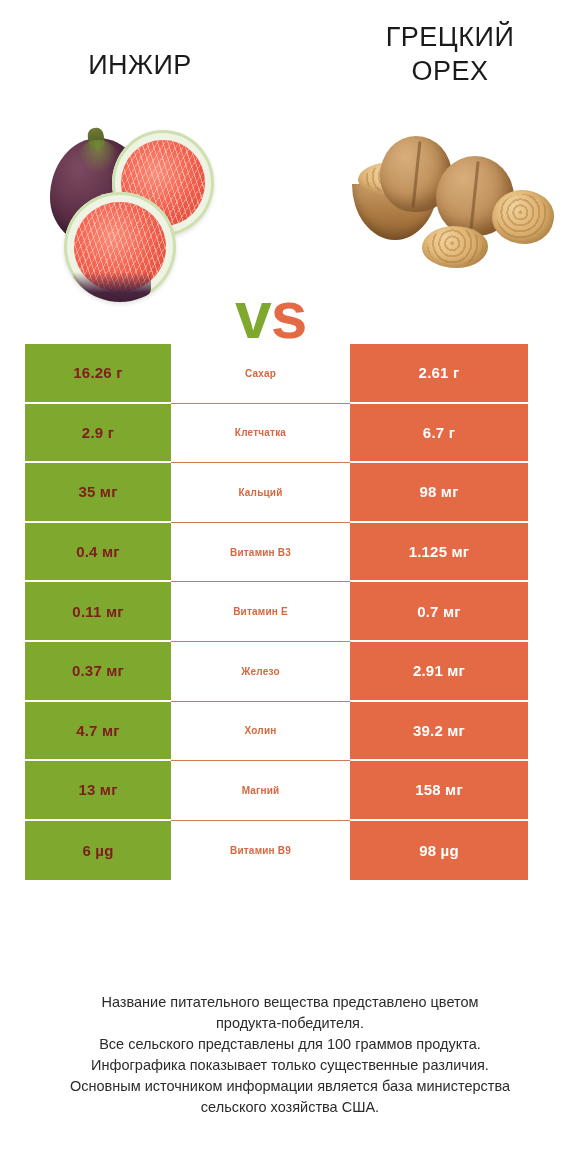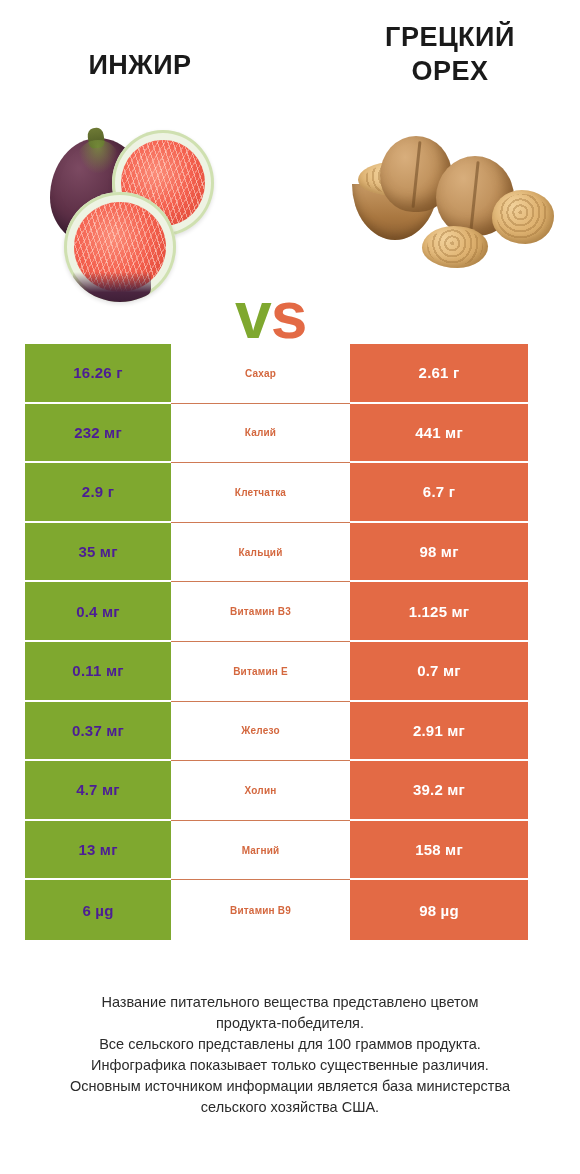--- a/index.html
+++ b/index.html
@@ -24,21 +24,21 @@
     width: 580px;
     height: 110px;
   }
   .title {
     position: absolute;
     text-align: center;
     font-size: 27px;
     line-height: 34px;
     letter-spacing: 0.5px;
     color: #1a1a1a;
-    font-weight: 700;
+    font-weight: 400;
   }
   .title-left  { left: 10px;  top: 48px;  width: 260px; }
   .title-right { left: 330px; top: 20px;  width: 240px; }
 
   
   .hero {
     position: absolute;
     top: 110px; left: 0;
     width: 580px;
     height: 215px;
@@ -187,21 +187,21 @@
     display: flex;
     align-items: center;
     justify-content: center;
     font-size: 15px;
     font-weight: 700;
     letter-spacing: 0.2px;
   }
   .cell-left {
     width: 146px;
     background: #7fa82f;
-    color: #4c1d95;
+    color: #7f1d1d;
     border-bottom: 2px solid #ffffff;
   }
   .cell-right {
     width: 178px;
     background: #e36a45;
     color: #ffffff;
     border-bottom: 2px solid #ffffff;
   }
   .cell-mid {
     width: 179px;
@@ -264,25 +264,20 @@
     </div>
   </div>
 
   <div class="table" id="table-body">
       <div class="row">
         <div class="cell cell-left">16.26 г</div>
         <div class="cell cell-mid win-orange">Сахар</div>
         <div class="cell cell-right">2.61 г</div>
       </div>
       <div class="row">
-        <div class="cell cell-left">232 мг</div>
-        <div class="cell cell-mid win-orange">Калий</div>
-        <div class="cell cell-right">441 мг</div>
-      </div>
-      <div class="row">
         <div class="cell cell-left">2.9 г</div>
         <div class="cell cell-mid win-orange">Клетчатка</div>
         <div class="cell cell-right">6.7 г</div>
       </div>
       <div class="row">
         <div class="cell cell-left">35 мг</div>
         <div class="cell cell-mid win-orange">Кальций</div>
         <div class="cell cell-right">98 мг</div>
       </div>
       <div class="row">

